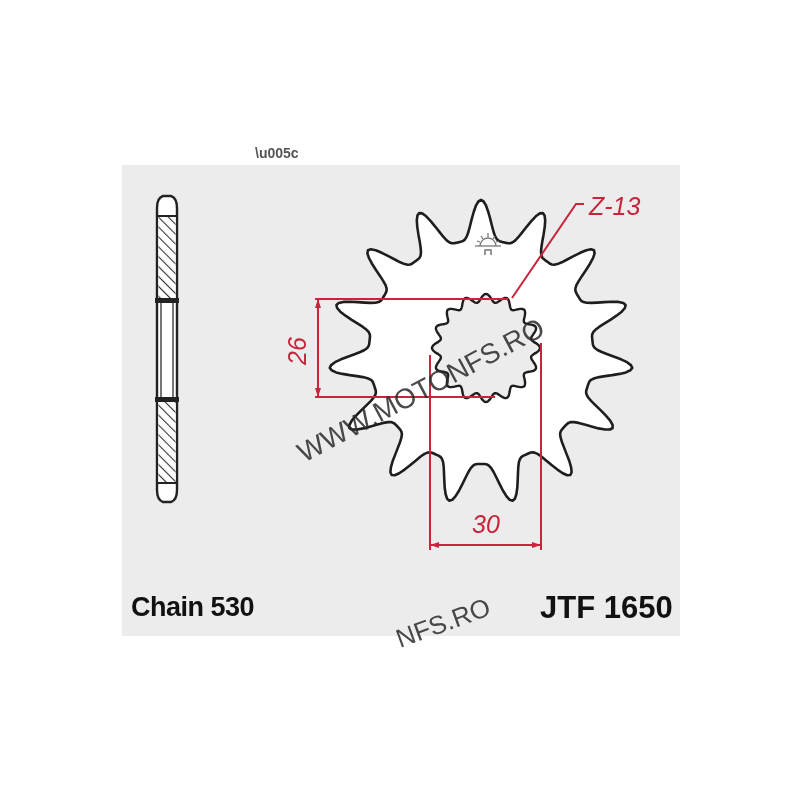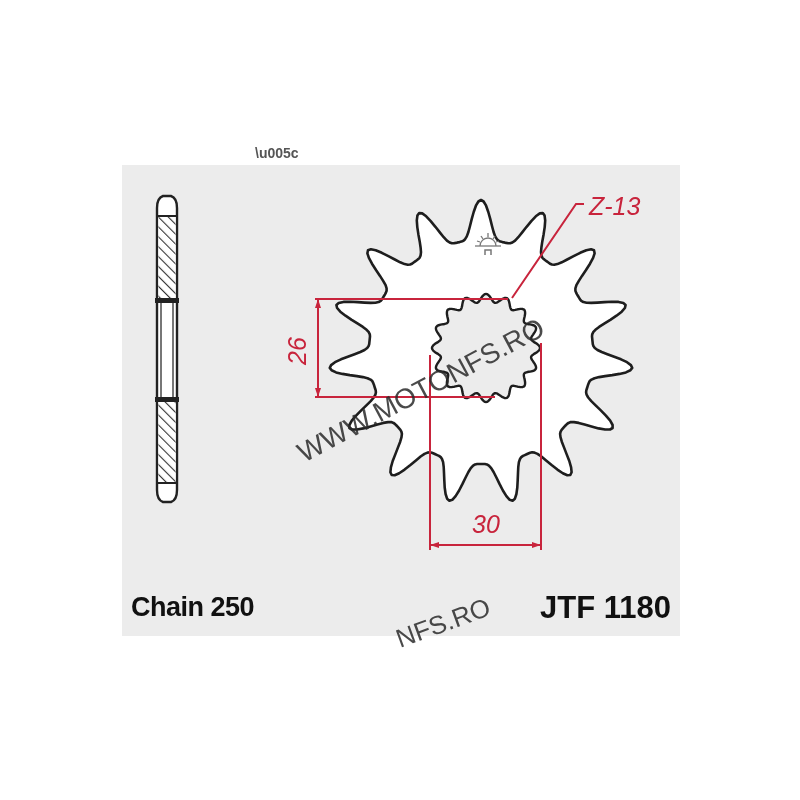--- a/index.html
+++ b/index.html
@@ -74,14 +74,14 @@
   </g>
 
   <text class="dim-text" x="0" y="0" font-size="25" transform="translate(306,351) rotate(-90)" text-anchor="middle">26</text>
   <text class="dim-text" x="486" y="533" font-size="25" text-anchor="middle">30</text>
   <text class="dim-text" x="589" y="215" font-size="25">Z-13</text>
 
   <text class="watermark" x="0" y="0" font-size="28" transform="translate(304,463) rotate(-28)" opacity="0.85">WWW.MOTONFS.RO</text>
   <text class="watermark" x="0" y="0" font-size="26" transform="translate(400,648) rotate(-20)" opacity="0.85">NFS.RO</text>
 </svg>
 
-<div class="label-chain">Chain 250</div>
-<div class="label-part">JTF 1180</div>
+<div class="label-chain">Chain 530</div>
+<div class="label-part">JTF 1650</div>
 
 </body></html>

